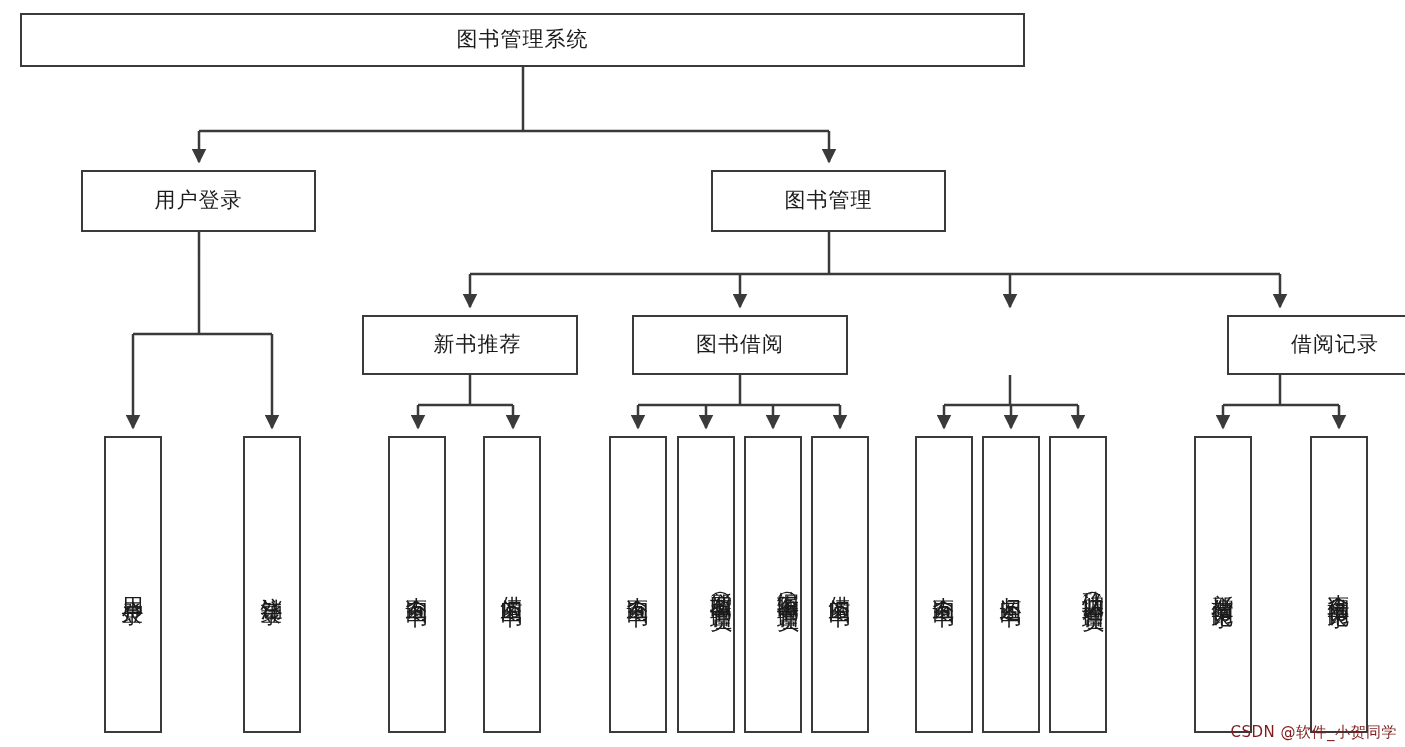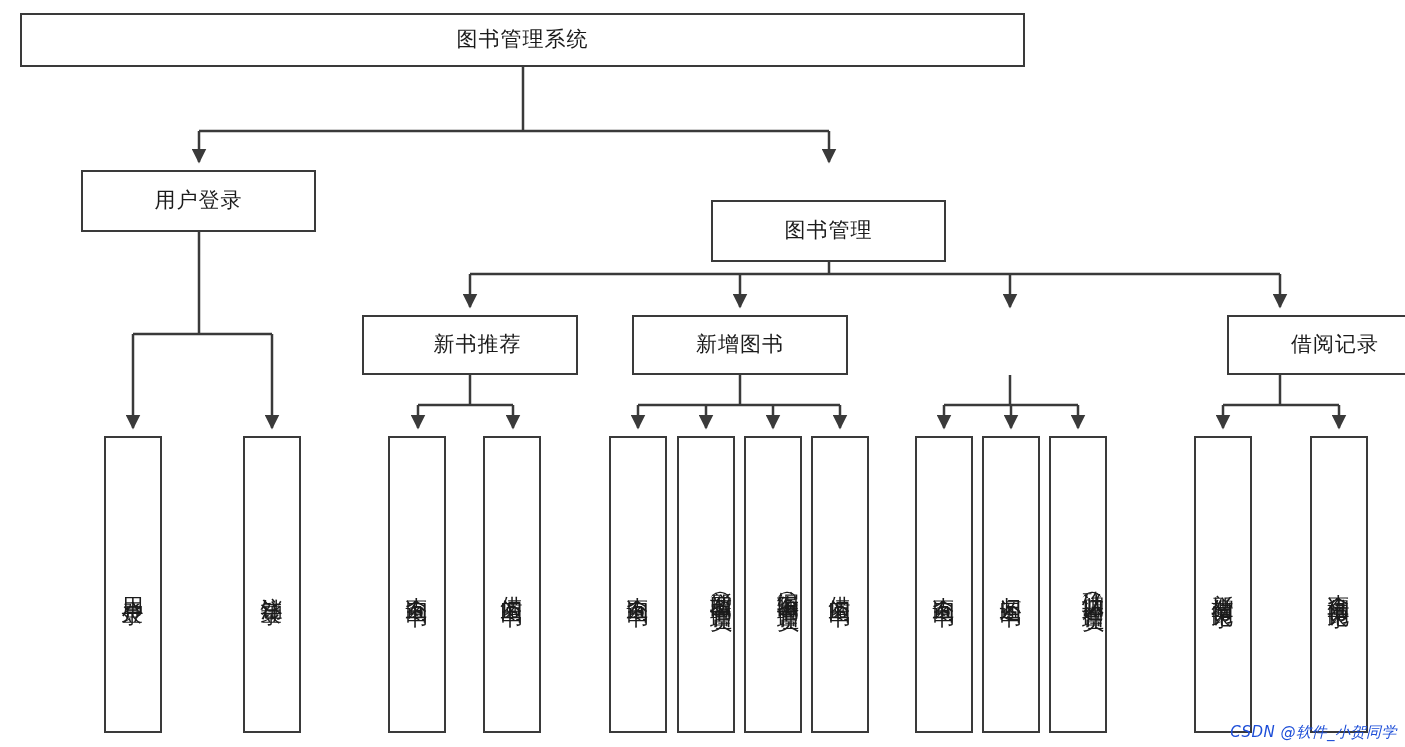--- a/index.html
+++ b/index.html
@@ -55,25 +55,24 @@
     padding-top: 0;
   }
   .vlabel {
     display: block;
   }
   #watermark {
     position: absolute;
     right: 8px;
     bottom: 5px;
     font-size: 15px;
-    color: #1d4ed8;
+    color: #7f1d1d;
     letter-spacing: 0.5px;
     z-index: 5;
     white-space: nowrap;
-    font-style: italic;
   }
 </style>
 </head>
 <body>
 
 <div id="canvas">
 
   <svg id="svg-layer" viewBox="0 0 1405 747" xmlns="http://www.w3.org/2000/svg">
     <defs>
       <marker id="arrow" viewBox="0 0 10 10" refX="9" refY="5" markerWidth="6" markerHeight="6" orient="auto-start-reverse">
@@ -124,29 +123,29 @@
     </g>
   </svg>
 
   <div class="node node-h" style="left:20px; top:13px; width:1005px; height:54px;">
     <span>图书管理系统</span>
   </div>
 
   <div class="node node-h" style="left:81px; top:170px; width:235px; height:62px;">
     <span>用户登录</span>
   </div>
-  <div class="node node-h" style="left:711px; top:170px; width:235px; height:62px;margin-top:30px;">
+  <div class="node node-h" style="left:711px; top:170px; width:235px; height:62px;">
     <span>图书管理</span>
   </div>
 
   <div class="node node-h" style="left:362px; top:315px; width:216px; height:60px;padding-left:15px;">
     <span>新书推荐</span>
   </div>
   <div class="node node-h" style="left:632px; top:315px; width:216px; height:60px;">
-    <span>新增图书</span>
+    <span>图书借阅</span>
   </div>
   <div class="node node-h" style="left:1227px; top:315px; width:216px; height:60px;">
     <span>借阅记录</span>
   </div>
 
   <div class="node node-v centered" style="left:104px; top:436px; width:58px; height:297px;">
     <span class="vlabel">用户登录</span>
   </div>
   <div class="node node-v centered" style="left:243px; top:436px; width:58px; height:297px;">
     <span class="vlabel">注销登录</span>

